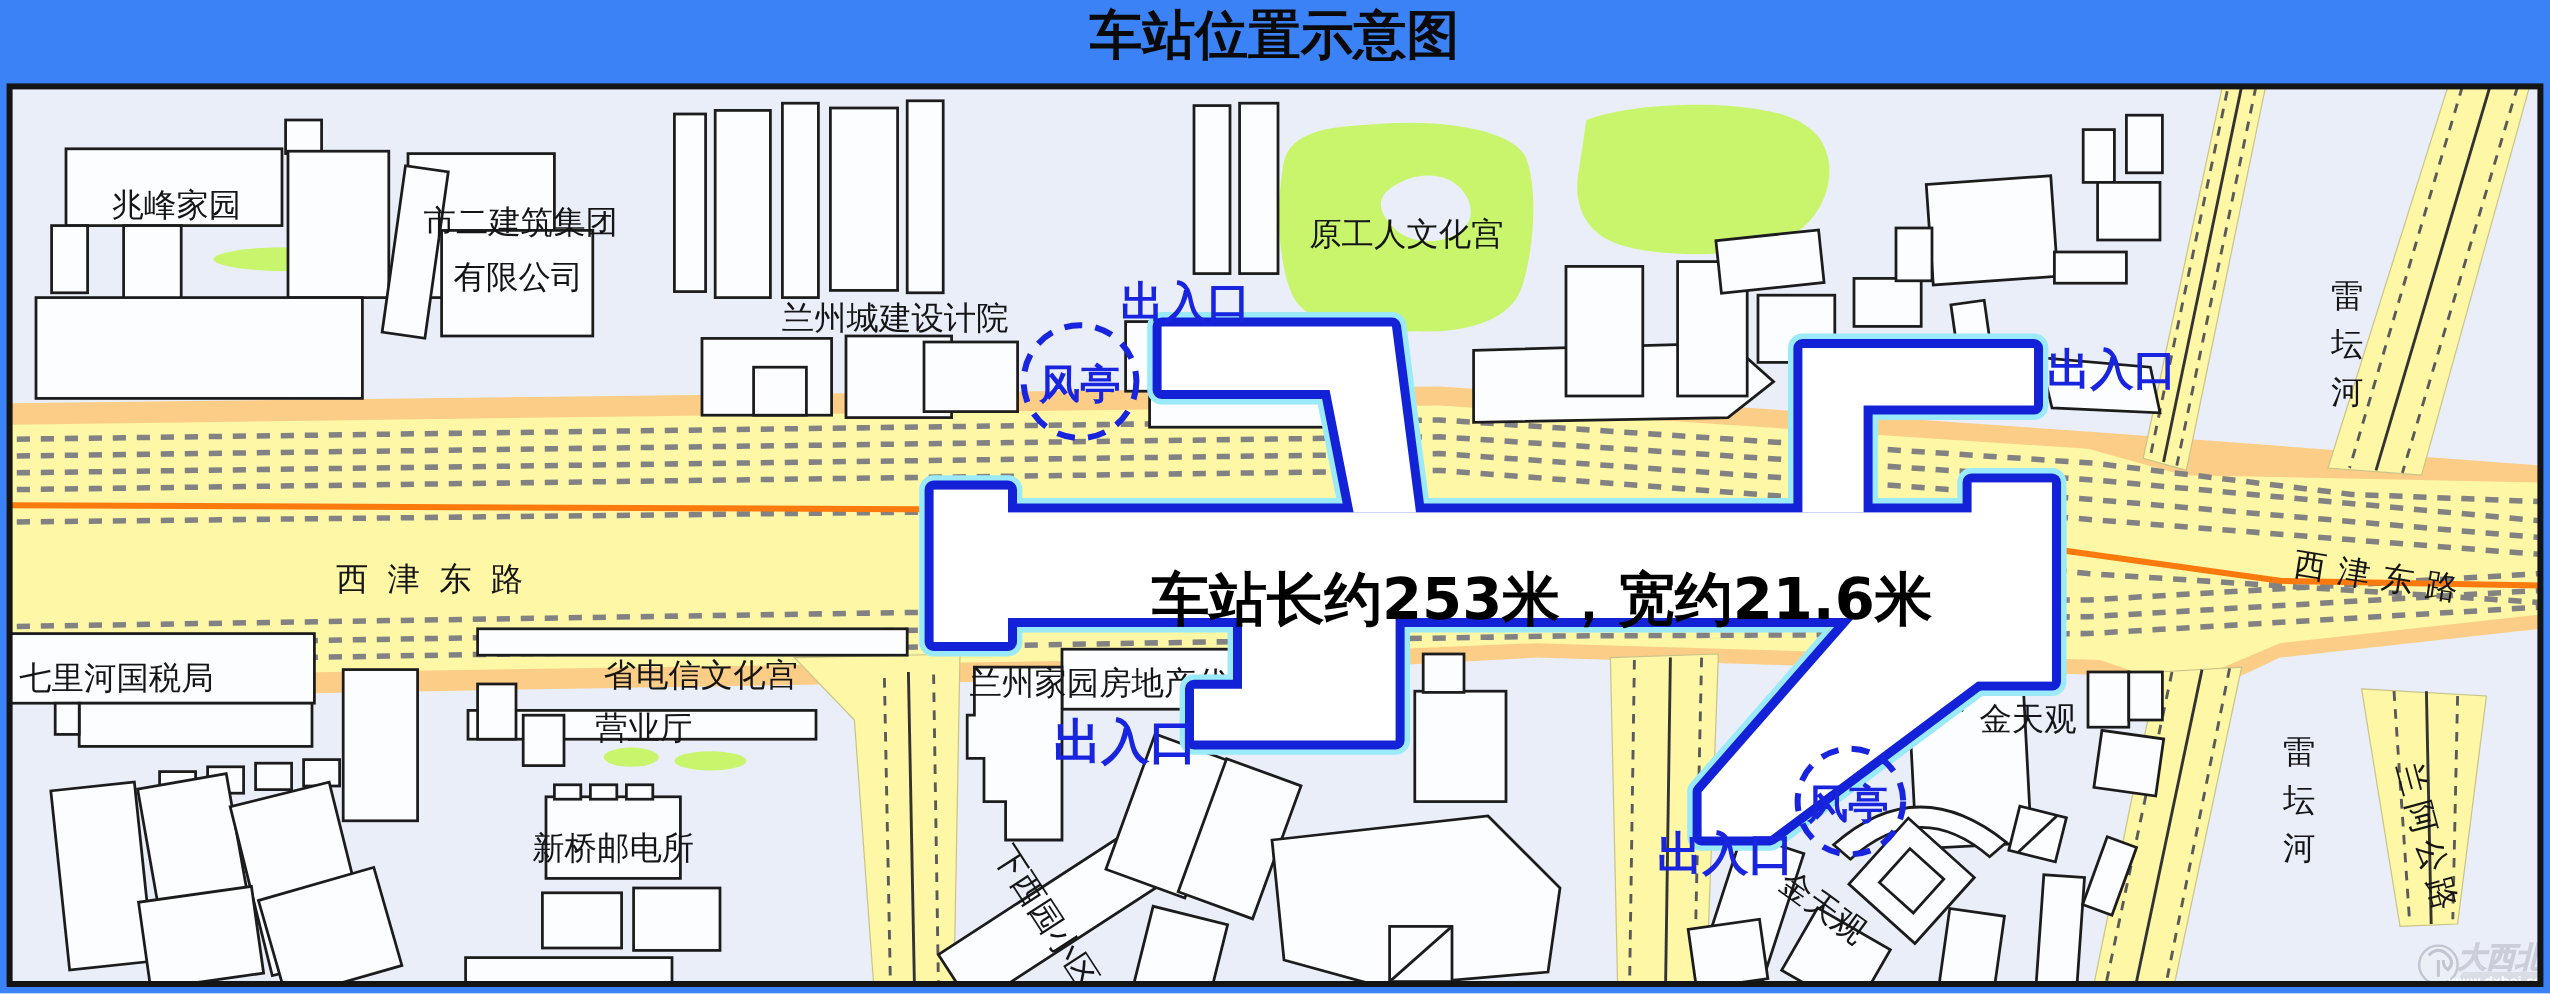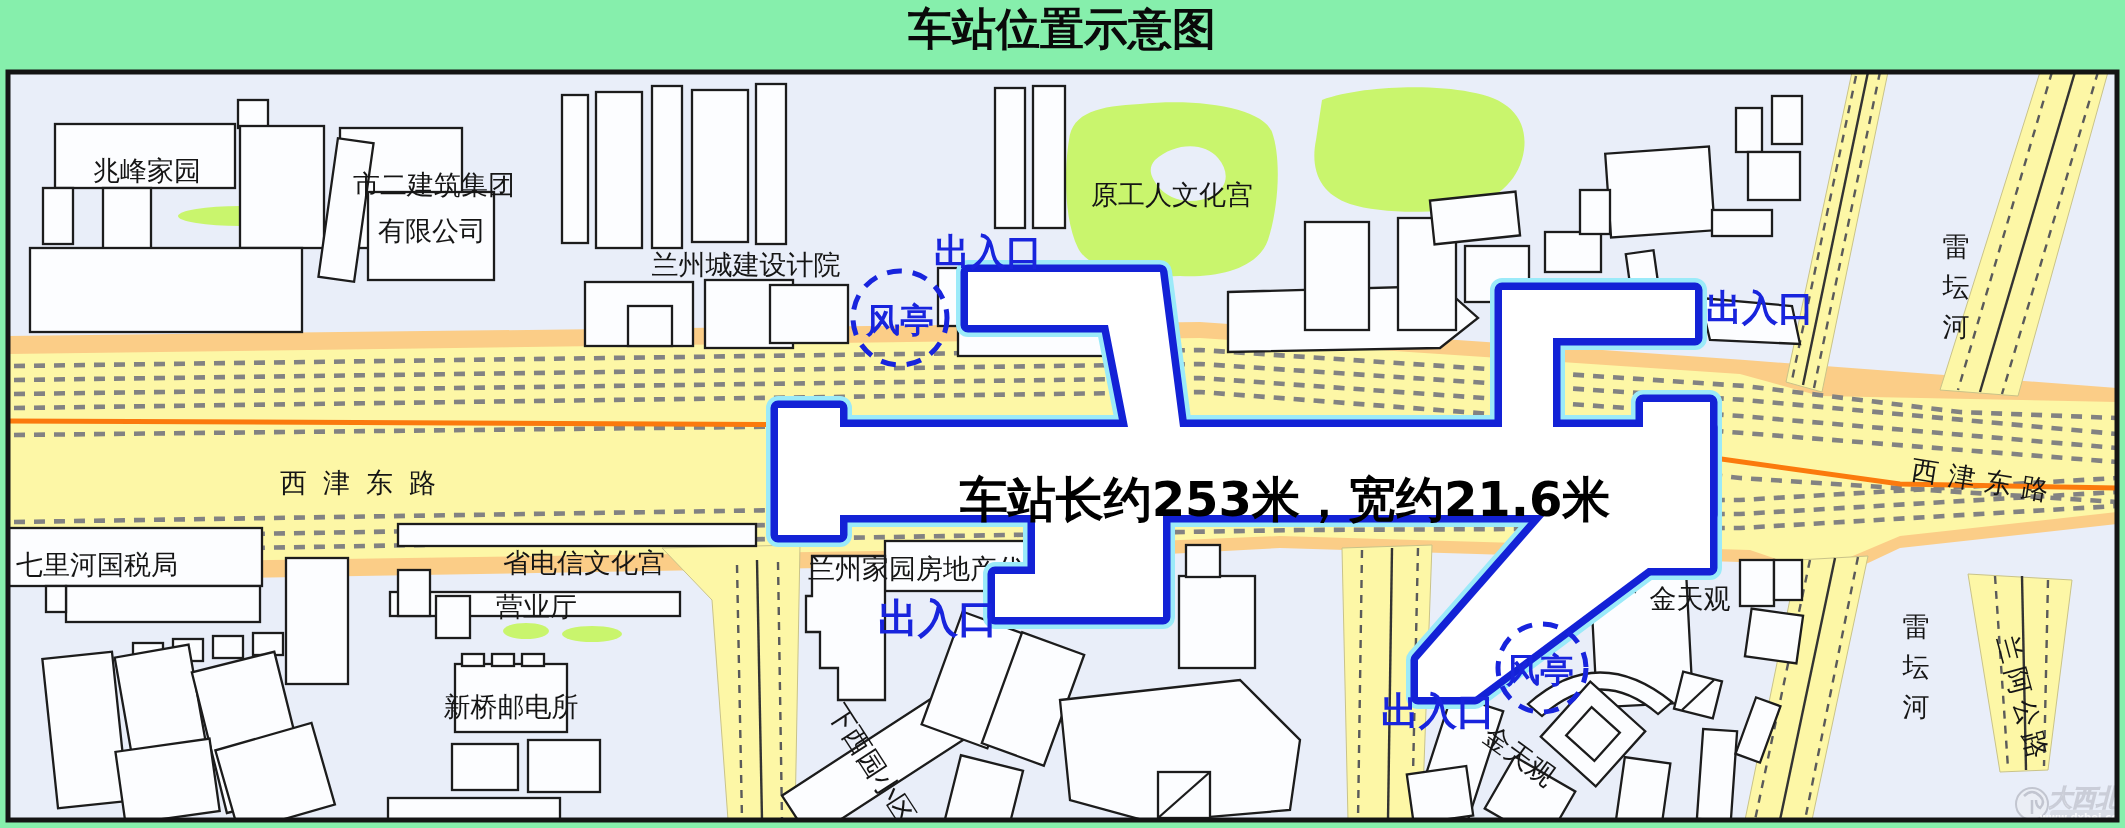--- a/index.html
+++ b/index.html
@@ -1,16 +1,16 @@
 <!DOCTYPE html>
 <html><head>
 <meta charset="utf-8">
 <style>
   html,body{margin:0;padding:0;background:#ffffff;}
-  #stage{position:relative;width:2125px;height:828px;background:#86efac;overflow:hidden;
+  #stage{position:relative;width:2125px;height:828px;background:#3b82f6;overflow:hidden;
          font-family:"DejaVu Sans","Liberation Sans",sans-serif;}
   svg{position:absolute;left:0;top:0;}
   text{font-family:"DejaVu Sans","Liberation Sans",sans-serif;}
   .bld{fill:#fcfdff;stroke:#1c1c1c;stroke-width:2.3;}
   .blacklab{fill:#151515;font-size:27px;}
   .bluelab{fill:#1824dd;font-weight:bold;}
   .dash-main{stroke:#828282;stroke-width:4.6;fill:none;stroke-dasharray:11 9;}
   .dash-small{stroke:#5a5a5a;stroke-width:2.4;fill:none;stroke-dasharray:8 7;}
   .solid-small{stroke:#333;stroke-width:2.4;fill:none;}
   .road-y{fill:#fdf7a6;stroke:#c9c389;stroke-width:1;}

